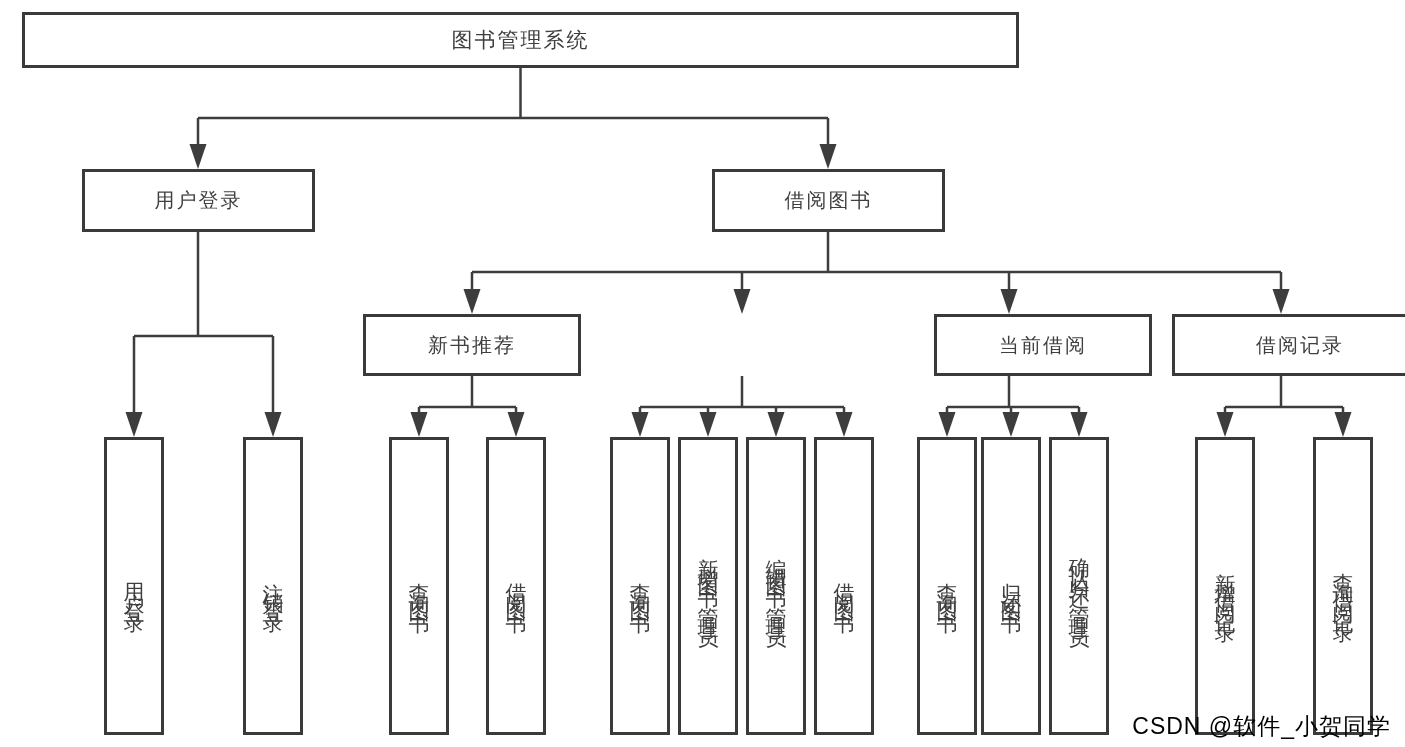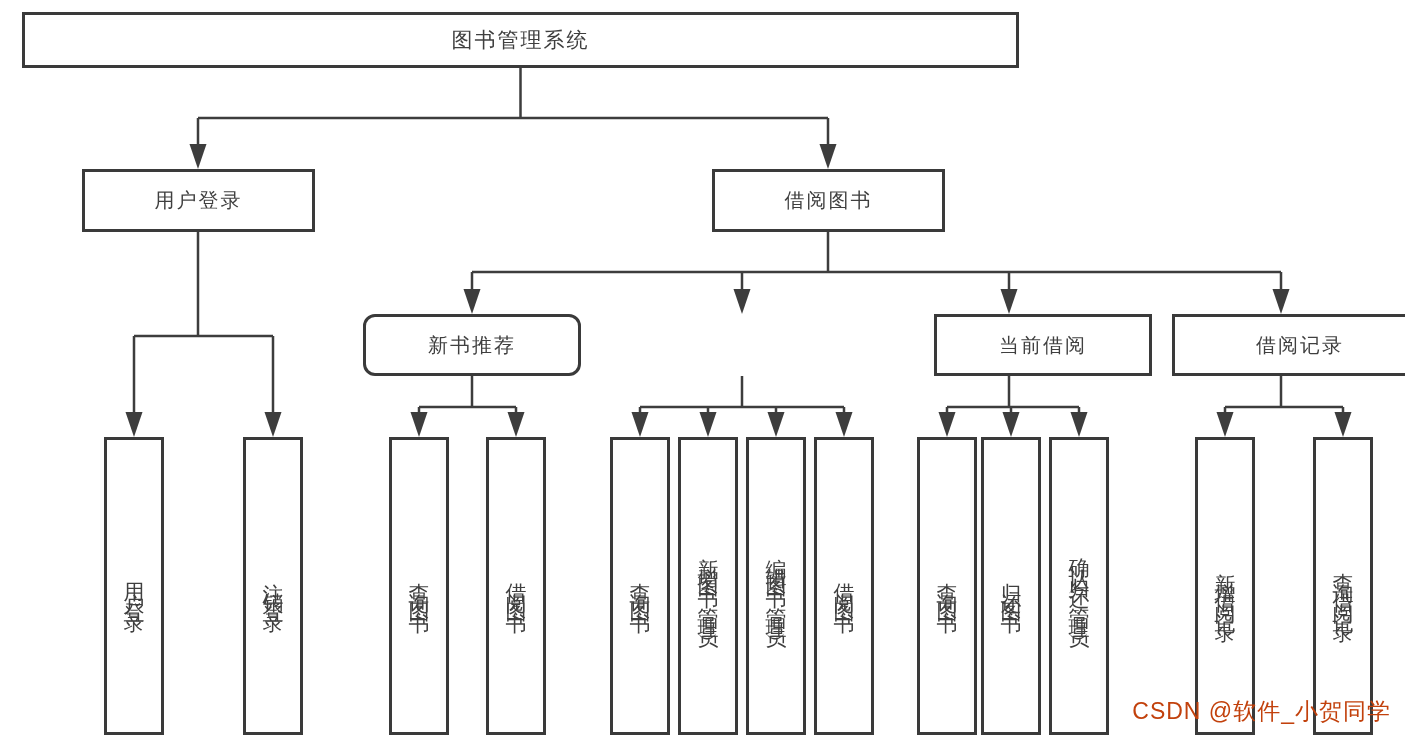--- a/index.html
+++ b/index.html
@@ -14,22 +14,22 @@
     display:flex;align-items:center;justify-content:center;
   }
   .hbox{font-size:20px;letter-spacing:2px;}
   .hbox.root{font-size:21px;}
   .vbox .vlabel{
     writing-mode:vertical-rl;text-orientation:mixed;
     font-size:21px;letter-spacing:10px;line-height:1.05;
     white-space:nowrap;
   }
   .watermark{
-    position:absolute;right:14px;bottom:20px;
-    font-size:23px;letter-spacing:1px;color:#c2410c;
+    position:absolute;right:14px;bottom:5px;
+    font-size:23px;letter-spacing:1px;color:#000000;
     white-space:nowrap;
     margin-top:40px;
   }
 </style>
 </head>
 <body>
 
 <div class="stage">
 
   <svg class="connectors" viewBox="0 0 1405 747" xmlns="http://www.w3.org/2000/svg">
@@ -76,21 +76,21 @@
     <span>图书管理系统</span>
   </div>
 
   <div class="box hbox" style="left:82px;top:169px;width:233px;height:63px;">
     <span>用户登录</span>
   </div>
   <div class="box hbox" style="left:712px;top:169px;width:233px;height:63px;">
     <span>借阅图书</span>
   </div>
 
-  <div class="box hbox" style="left:363px;top:314px;width:218px;height:62px;border-radius:12px;">
+  <div class="box hbox" style="left:363px;top:314px;width:218px;height:62px;">
     <span>新书推荐</span>
   </div>
   <div class="box hbox" style="left:934px;top:314px;width:218px;height:62px;">
     <span>当前借阅</span>
   </div>
   <div class="box hbox" style="left:1172px;top:314px;width:256px;height:62px;">
     <span>借阅记录</span>
   </div>
 
   <div class="box vbox" style="left:104px;top:437px;width:60px;height:298px;">

